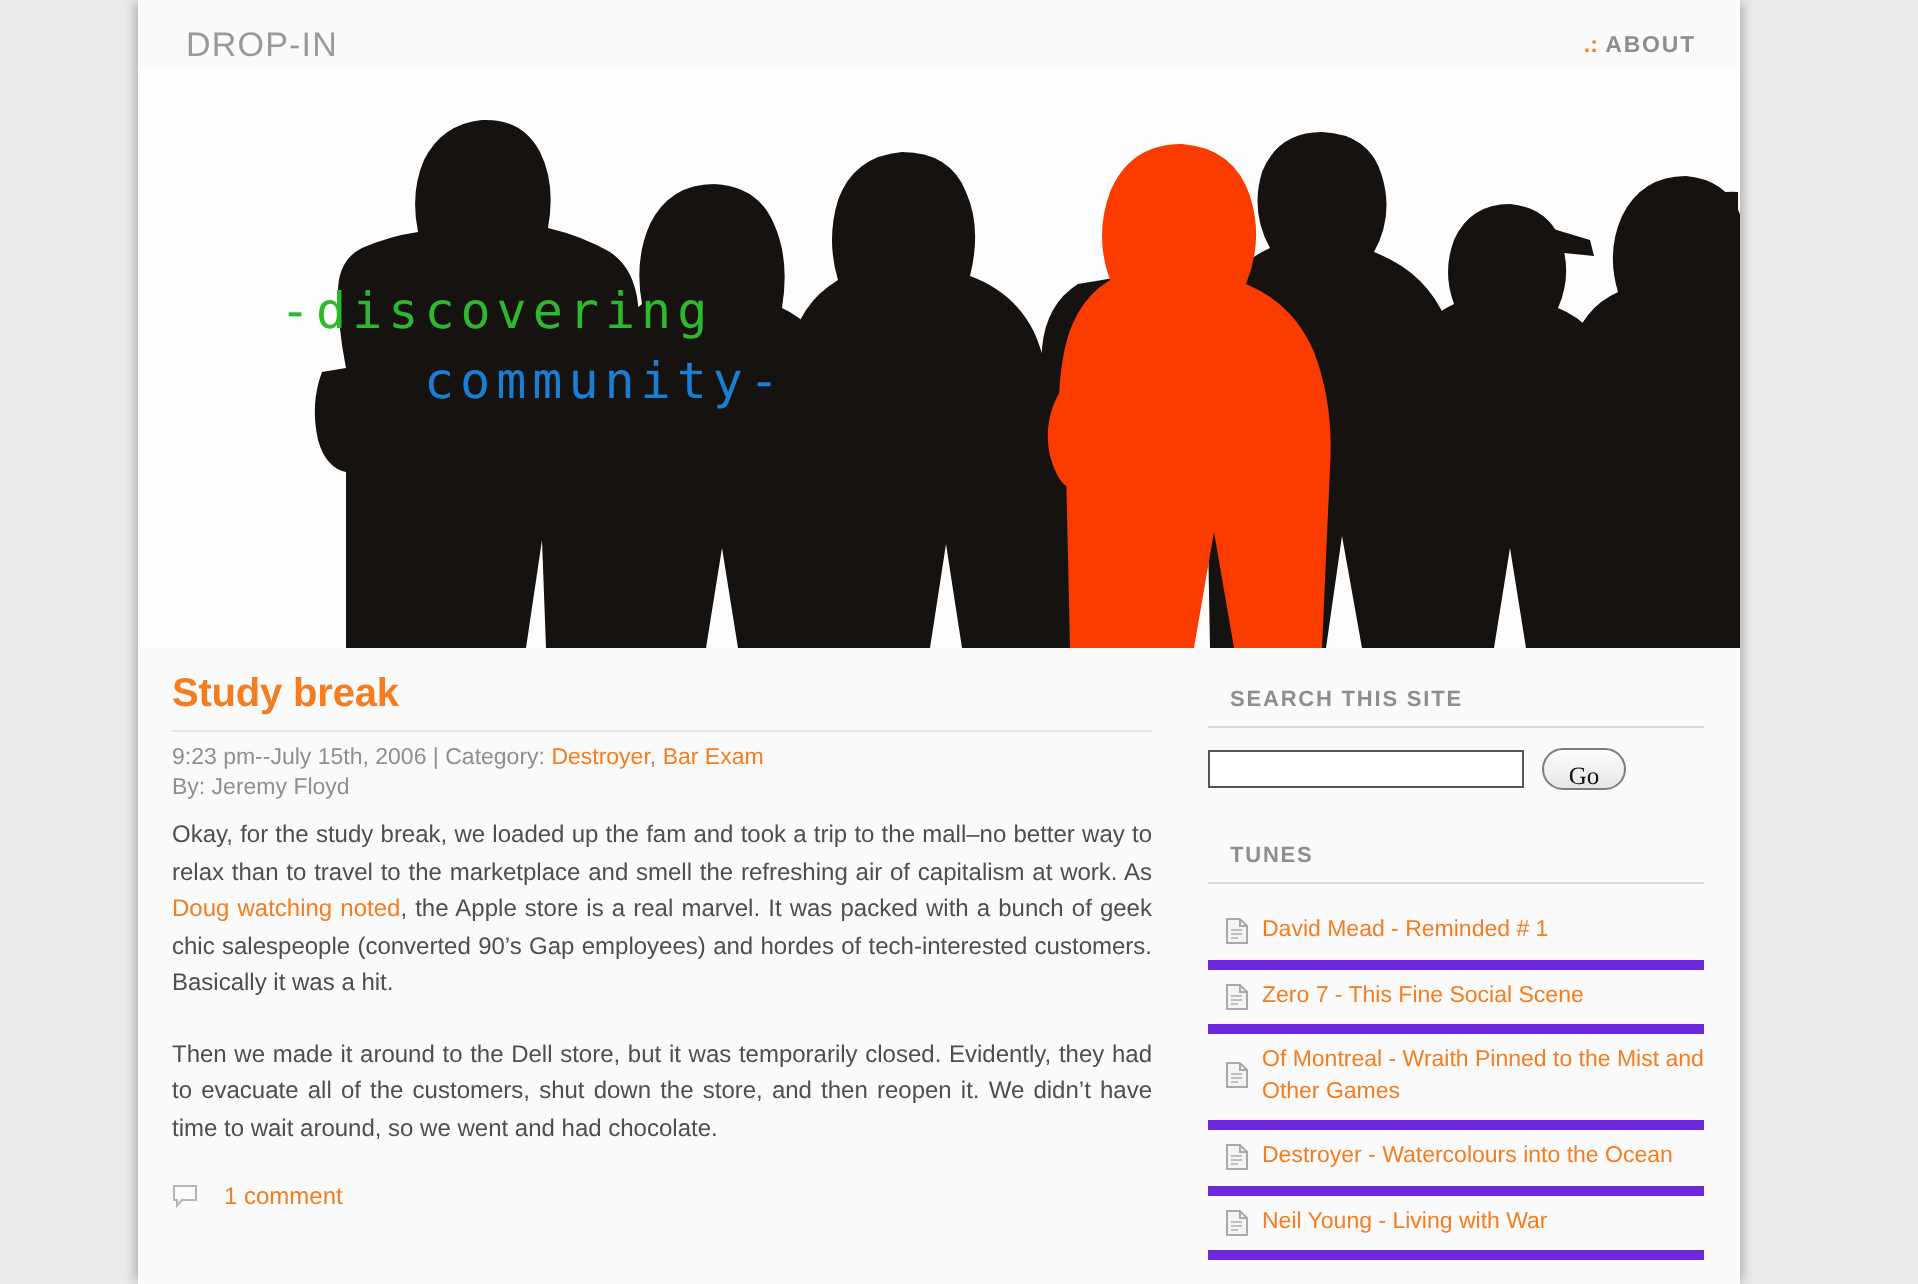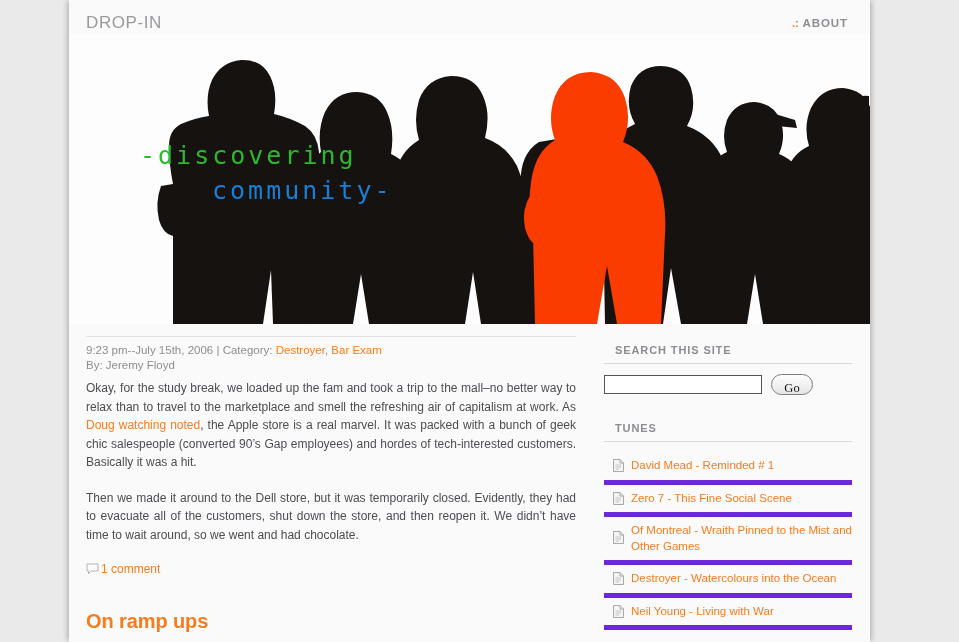--- a/index.html
+++ b/index.html
@@ -27,21 +27,21 @@
     overflow: hidden;
   }
   
   #header {
     position: relative;
     height: 34px;
     padding: 0 18px 0 17px;
   }
   #logo {
     position: absolute;
-    left: 17px; top: 13px;
+    left: 24px; top: 13px;
     font-size: 17px;
     letter-spacing: 0.6px;
     color: #9a9a9e;
     font-weight: 400;
   }
   #about-link {
     position: absolute;
     right: 22px; top: 17px;
     font-size: 11.5px;
     font-weight: bold;
@@ -108,21 +108,21 @@
     color: #4d4d52;
     text-align: justify;
     margin: 6px 0 0 0;
   }
   .post-body + .post-body { margin-top: 17px; }
   .post-body a { color: #f57c1f; text-decoration: none; }
   .comment-line {
     margin-top: 18px;
     display: flex;
     align-items: center;
-    gap: 2px;
+    gap: 13px;
   }
   .comment-link {
     font-size: 12px;
     color: #f57c1f;
     text-decoration: none;
   }
   .bubble-icon { flex: 0 0 auto; }
   .post-title-2 { margin-top: 34px; }
 
   
@@ -241,20 +241,21 @@
       <div id="banner-text">
         <span id="banner-line1">-discovering</span>
         <span id="banner-line2">community-</span>
       </div>
     </div>
 
     <div id="body-wrap">
 
       <div id="main-col">
 
+        <h1 class="post-title">Study break</h1>
         <hr class="title-rule">
 
         <div class="post-meta">
           <span>9:23 pm--July 15th, 2006</span>
           <span>|</span>
           <span>Category:</span>
           <a href="#">Destroyer</a><span>,</span>
           <a href="#">Bar Exam</a>
           <div>By: Jeremy Floyd</div>
         </div>

